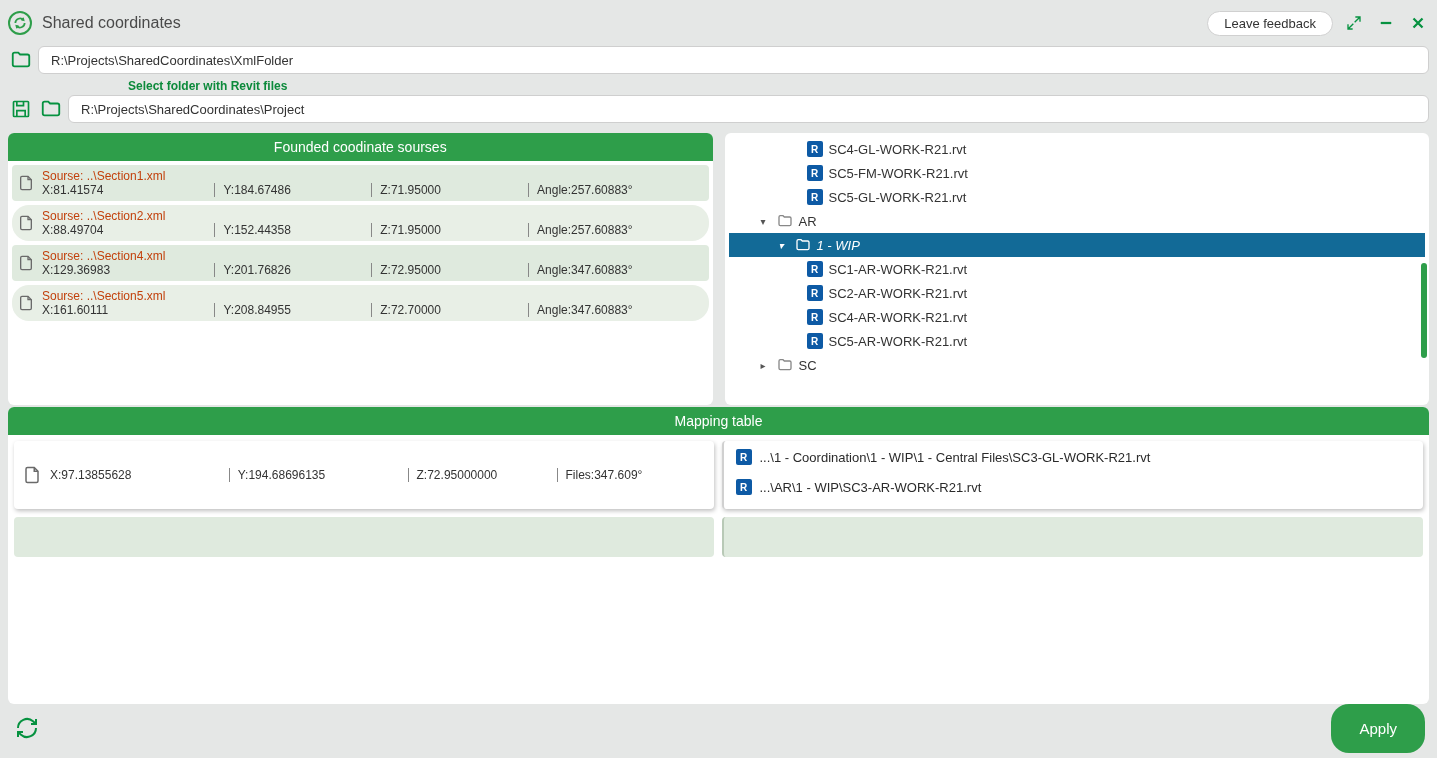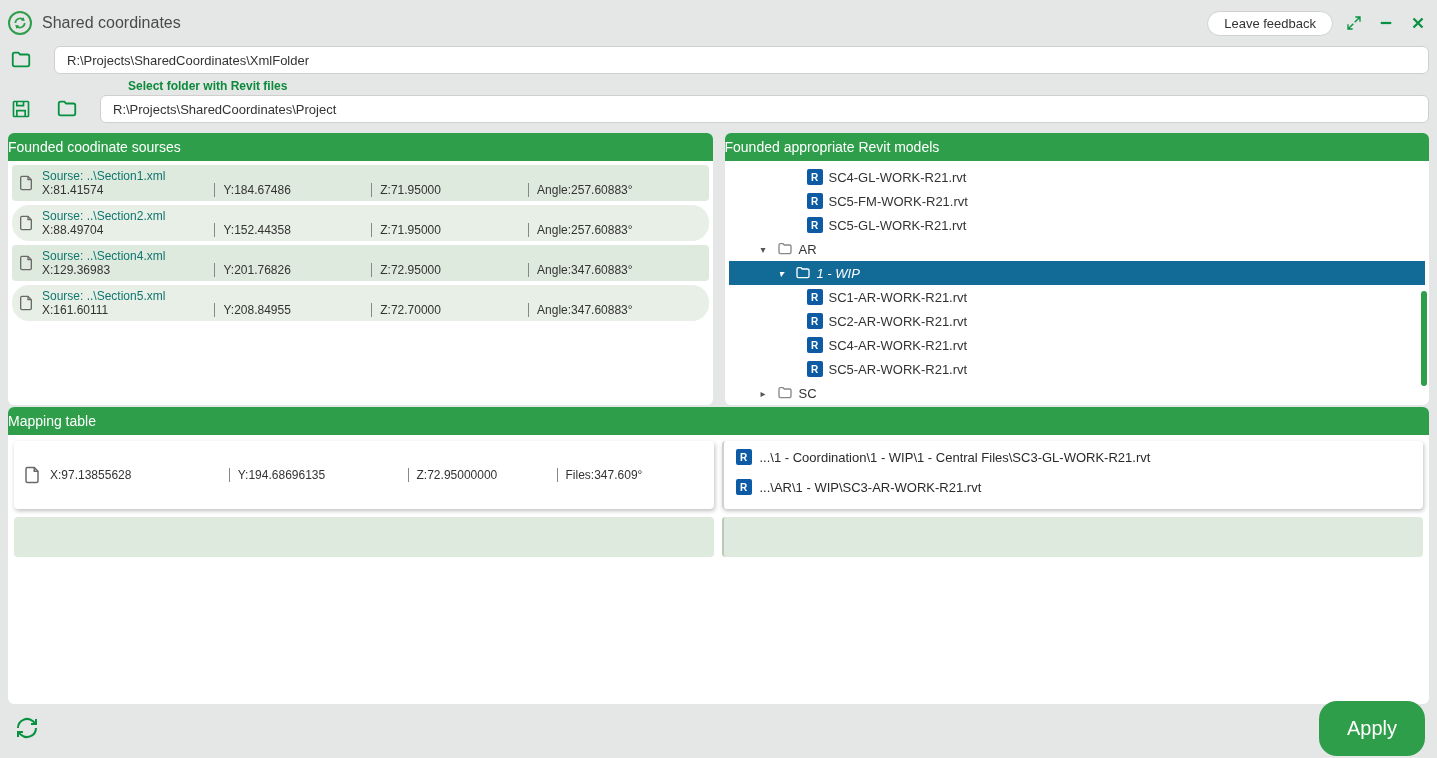--- a/index.html
+++ b/index.html
@@ -71,21 +71,21 @@
     margin-top: 4px;
   }
   .folder-label {
     color: var(--green-text);
     font-size: 12px;
     font-weight: 600;
     margin-left: 44px;
   }
   .folder-row {
     display: flex; align-items: center;
-    gap: 20px;
+    gap: 4px;
     margin-top: 2px;
   }
   .folder-label-wrap { margin-left: 44px; }
   .icon-btn {
     width: 26px; height: 26px;
     display: flex; align-items: center; justify-content: center;
     color: var(--green-dark);
     cursor: pointer;
   }
   .folder-input {
@@ -111,20 +111,21 @@
     flex: 1;
     display: flex; flex-direction: column;
     background: var(--white);
     border-radius: 6px;
     overflow: hidden;
     min-width: 0;
   }
   .panel-header {
     background: var(--green-panel);
     color: var(--white);
+    text-align: center;
     font-size: 14px;
     padding: 6px 0;
   }
   .panel-body {
     flex: 1;
     overflow: auto;
     padding: 4px;
     position: relative;
   }
   
@@ -157,21 +158,21 @@
   .src-data {
     flex: 1;
     display: grid;
     grid-template-columns: 1.1fr 1fr 1fr 1.1fr;
     font-size: 12px;
     color: #333;
   }
   .src-data .src-path {
     grid-column: 1 / -1;
     font-size: 12px;
-    color: #0f766e;
+    color: #c2410c;
   }
   .src-data .cell {
     display: flex; align-items: center;
     gap: 4px;
   }
   .src-data .cell.div::before {
     content: "";
     width: 1px; height: 14px;
     background: #888;
     margin-right: 4px;
@@ -285,21 +286,21 @@
     display: flex; align-items: center; justify-content: center;
     color: var(--green-dark);
     cursor: pointer;
   }
   .apply-btn {
     background: var(--green-panel);
     color: var(--white);
     border: none;
     border-radius: 18px;
     padding: 16px 28px;
-    font-size: 20px;
+    font-size: 15px;
     cursor: pointer;
     text-align: center;
   }
 
   
   svg { display: block; }
 </style>
 </head>
 <body>
 
@@ -421,21 +422,20 @@
               <div class="src-path">Sourse: ..\Section5.xml</div>
               <div class="cell">X:161.60111</div>
               <div class="cell div">Y:208.84955</div>
               <div class="cell div">Z:72.70000</div>
               <div class="cell div">Angle:347.60883°</div>
             </div>
           </div>
         </div>
     </div>
     <div class="col right">
-      <div class="panel-header">Founded appropriate Revit models</div>
       <div class="panel-body">
         <div class="tree" id="tree-body">
             <div class="tree-row indent-2">
               <span class="rvt-ico">R</span>
               <span>SC4-GL-WORK-R21.rvt</span>
             </div>
             <div class="tree-row indent-2">
               <span class="rvt-ico">R</span>
               <span>SC5-FM-WORK-R21.rvt</span>
             </div>

